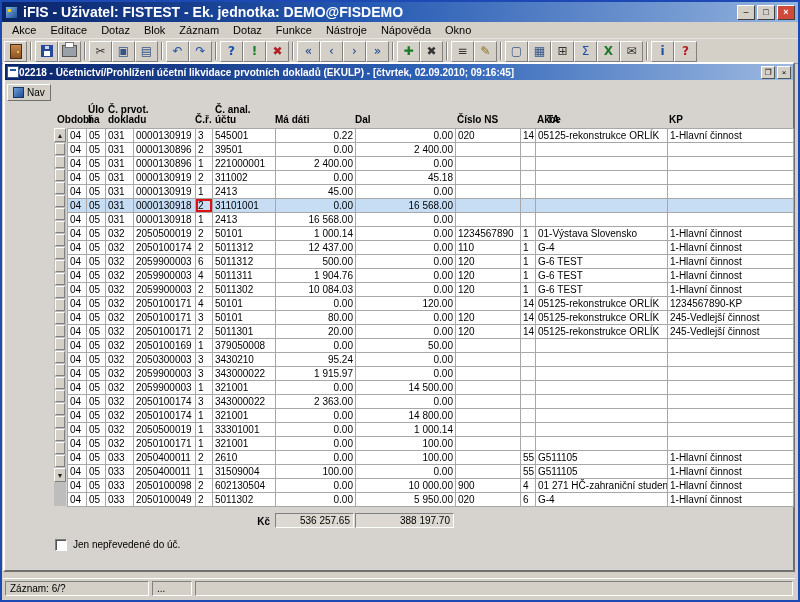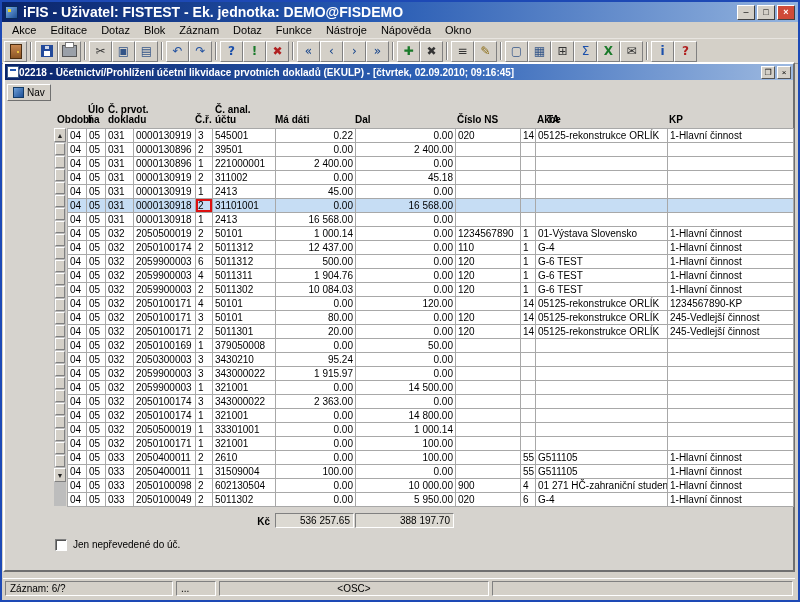--- a/index.html
+++ b/index.html
@@ -85,21 +85,21 @@
        text-align:right;padding:0 3px;}
   .tot.md{left:270px;width:79px;} .tot.dal{left:350px;width:99px;}
   .cb{position:absolute;left:50px;top:459px;width:12px;height:12px;background:#fff;box-sizing:border-box;
       border:1px solid;border-color:#808080 #fff #fff #808080;box-shadow:inset 1px 1px 0 #555;}
   .cbl{position:absolute;left:68px;top:459px;font-size:10px;}
   
   .statusbar{position:absolute;left:1px;bottom:2px;width:792px;height:20px;box-sizing:border-box;
              display:flex;gap:3px;background:#d4d0c8;padding:2px;border-top:1px solid #fff;}
   .sp{border:1px solid;border-color:#808080 #fff #fff #808080;font-size:10px;line-height:14px;
       padding:0 4px;white-space:nowrap;overflow:hidden;box-sizing:border-box;}
-  .s1{width:168px;} .s2{width:40px;} .s3{width:270px;text-align:center;} .s4{flex:1;}
+  .s1{width:144px;} .s2{width:40px;} .s3{width:270px;text-align:center;} .s4{flex:1;}
 </style>
 </head>
 <body>
 
 <div class="window">
 
   <div class="titlebar">
     <span class="app-icon"></span>
     <span class="title-text">iFIS - Uživatel: FISTEST - Ek. jednotka: DEMO@FISDEMO</span>
     <button class="winbtn">–</button>
@@ -676,16 +676,15 @@
       <span class="tot dal">388 197.70</span>
 
       <span class="cb"></span>
       <span class="cbl">Jen nepřevedené do úč.</span>
     </div>
   </div>
 
   <div class="statusbar">
     <span class="sp s1">Záznam: 6/?</span>
     <span class="sp s2">...</span>
-    <span class="sp s3">&lt;OSC&gt;</span>
     <span class="sp s4"></span>
   </div>
 </div>
 
 </body></html>

